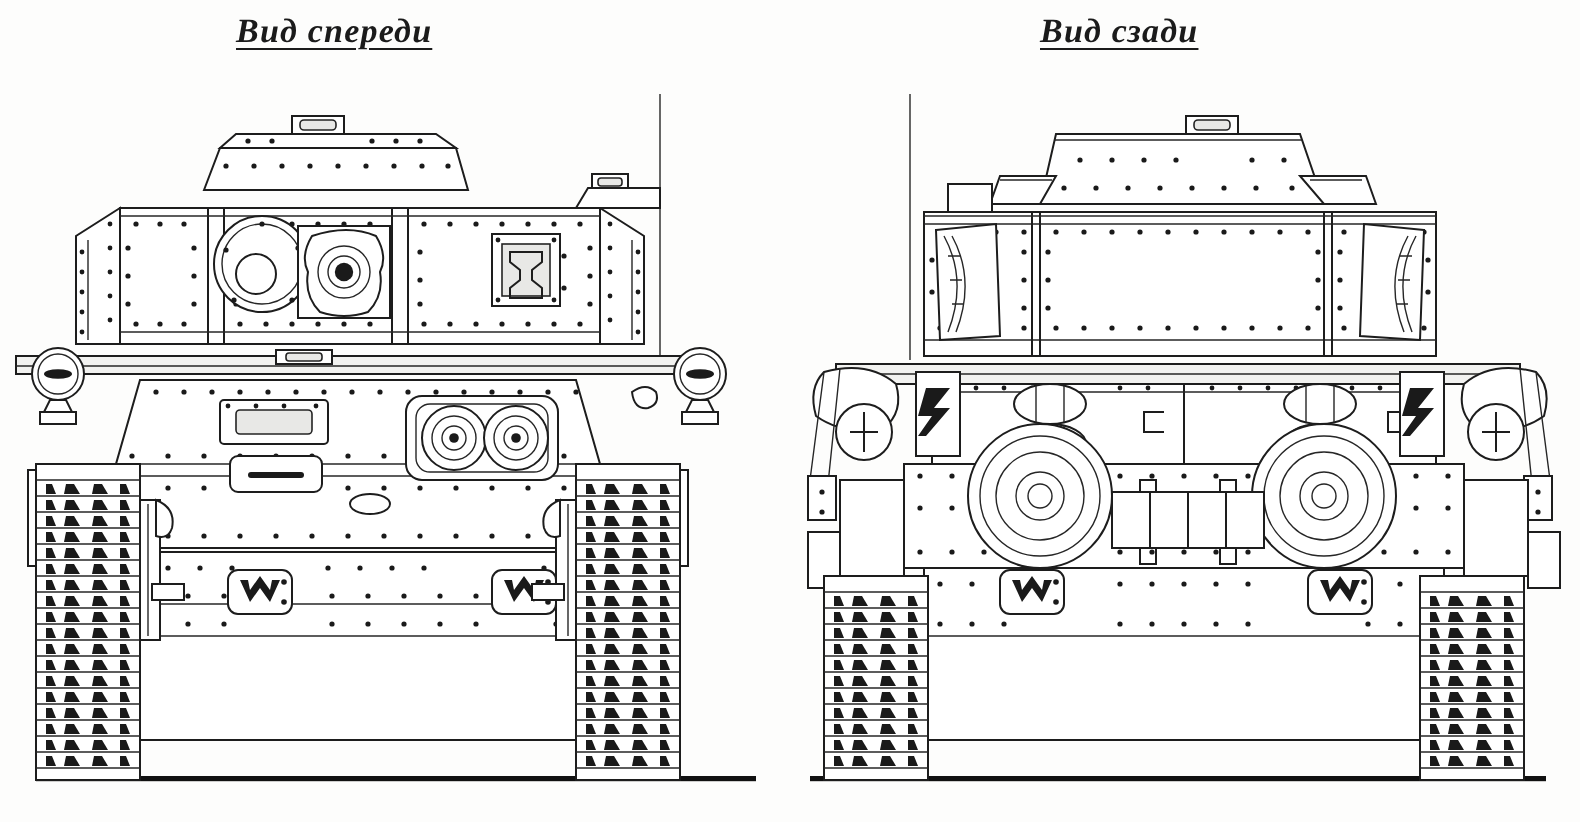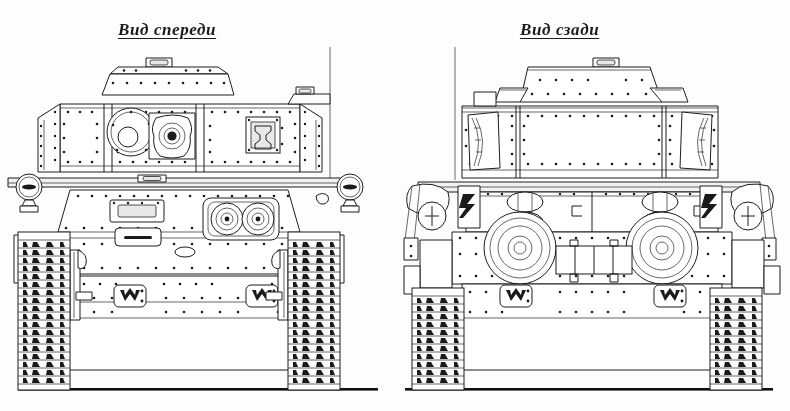--- a/index.html
+++ b/index.html
@@ -4,21 +4,21 @@
 <style>
   html,body{margin:0;padding:0;background:#ffffff;}
   body{
     width:790px;height:411px;
     font-family:"Liberation Serif", serif;
     overflow:hidden;position:relative;
     background:#fdfdfc;
   }
   #sheet{position:absolute;inset:0;}
   .caption{
-    position:absolute;top:20px;
+    position:absolute;top:6px;
     font-style:italic;font-weight:700;font-size:17px;
     color:#1b1b1b;letter-spacing:.6px;
     text-decoration:underline;
     text-underline-offset:3px;
     text-decoration-thickness:1.2px;
     white-space:nowrap;
   }
   #cap-front{left:118px;}
   #cap-rear{left:520px;font-style:italic;}
   svg{position:absolute;left:0;top:0;}

